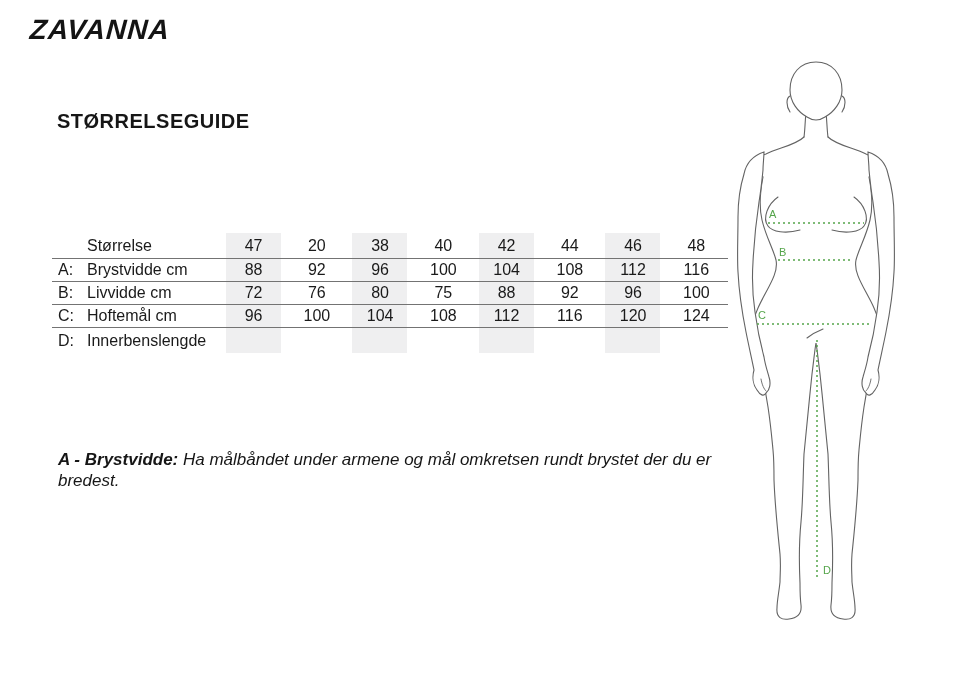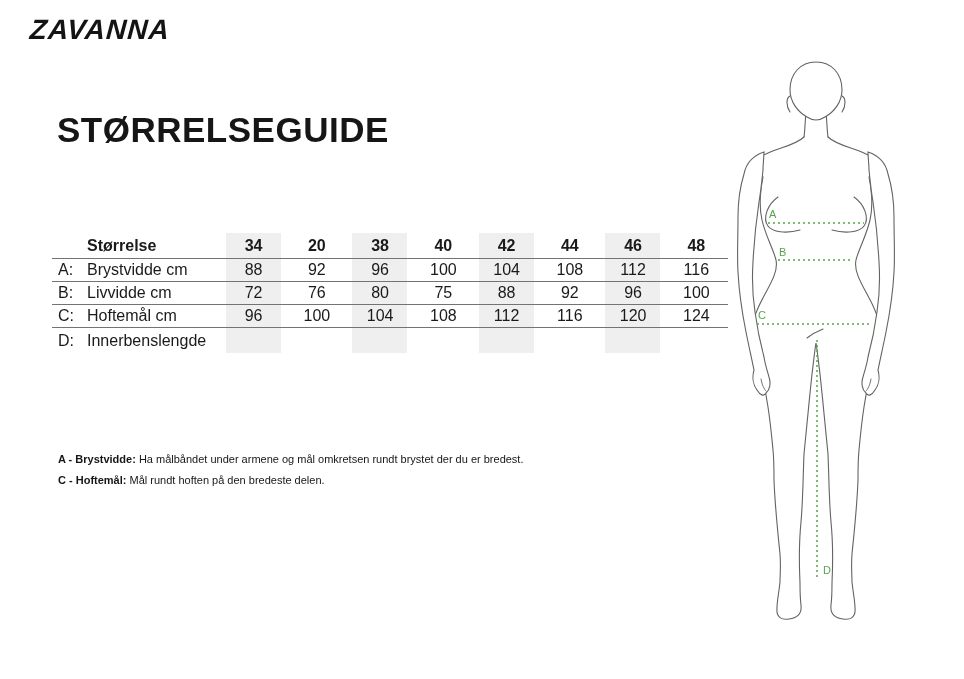--- a/index.html
+++ b/index.html
@@ -9,36 +9,36 @@
   }
   
   .logo{
     position:absolute;left:30px;top:14px;
     font-size:28px;font-weight:bold;font-style:italic;letter-spacing:1px;
     transform:skewX(-4deg);color:#141414;
   }
   
   .page-title{
     position:absolute;left:57px;top:110px;
-    font-size:35px;font-weight:700;letter-spacing:0.5px;color:#161616;
+    font-size:20px;font-weight:700;letter-spacing:0.5px;color:#161616;
   }
   
   .size-table{position:absolute;left:52px;top:233px;width:676px;height:120px;font-size:16px;}
   .band{position:absolute;top:0;width:55px;height:120px;background:#efeff0;z-index:0;}
   .rows{position:relative;z-index:1;}
   .t-row{display:flex;align-items:center;height:23px;box-sizing:border-box;}
   .t-row.bordered{border-bottom:1px solid #737373;}
-  .t-row.header{height:26px;font-weight:bold;align-items:center;}
+  .t-row.header{height:26px;font-weight:normal;align-items:center;}
   .t-row.last{height:25px;}
   .t-label{width:170px;display:flex;align-items:center;box-sizing:border-box;padding-left:6px;}
   .t-letter{width:29px;}
   .header-name{margin-left:29px;}
   .t-cell{width:63.25px;text-align:center;}
   
-  .guide{position:absolute;left:58px;top:449px;width:655px;font-size:11px;line-height:21.4px;color:#161616;}
+  .guide{position:absolute;left:58px;top:449px;width:655px;font-size:17px;line-height:21.4px;color:#161616;font-style:italic;}
   .guide p{margin:0;}
   .guide .term{font-weight:bold;}
   
   .figure{position:absolute;left:716px;top:52px;}
 </style>
 </head>
 <body>
 
 <div class="canvas">
 
@@ -50,21 +50,21 @@
     <div class="band" style="left:174px"></div>
     <div class="band" style="left:300px"></div>
     <div class="band" style="left:427px"></div>
     <div class="band" style="left:553px"></div>
 
     <div class="rows">
       <div class="t-row header bordered">
         <div class="t-label">
           <span class="header-name">Størrelse</span>
         </div>
-        <div class="t-cell">34</div>
+        <div class="t-cell">47</div>
         <div class="t-cell">20</div>
         <div class="t-cell">38</div>
         <div class="t-cell">40</div>
         <div class="t-cell">42</div>
         <div class="t-cell">44</div>
         <div class="t-cell">46</div>
         <div class="t-cell">48</div>
       </div>
 
       <div class="t-row bordered">
@@ -124,21 +124,20 @@
         <div class="t-cell"></div>
         <div class="t-cell"></div>
         <div class="t-cell"></div>
         <div class="t-cell"></div>
       </div>
     </div>
   </div>
 
   <div class="guide">
     <p><span class="term">A - Brystvidde:</span><span> Ha målbåndet under armene og mål omkretsen rundt brystet der du er bredest.</span></p>
-    <p><span class="term">C - Hoftemål:</span><span> Mål rundt hoften på den bredeste delen.</span></p>
   </div>
 
   <svg class="figure" width="220" height="575" viewBox="0 0 220 575">
     <g fill="none" stroke="#636363" stroke-width="1.1" stroke-linecap="round">
 
       <path fill="#ffffff" d="M 88,85
            C 80,93 62,96 50,102 C 42,105 35,110 32,117
            C 40,119 45,121 47,125
            C 44,140 43,155 46,168
            C 50,185 57,196 60,208

